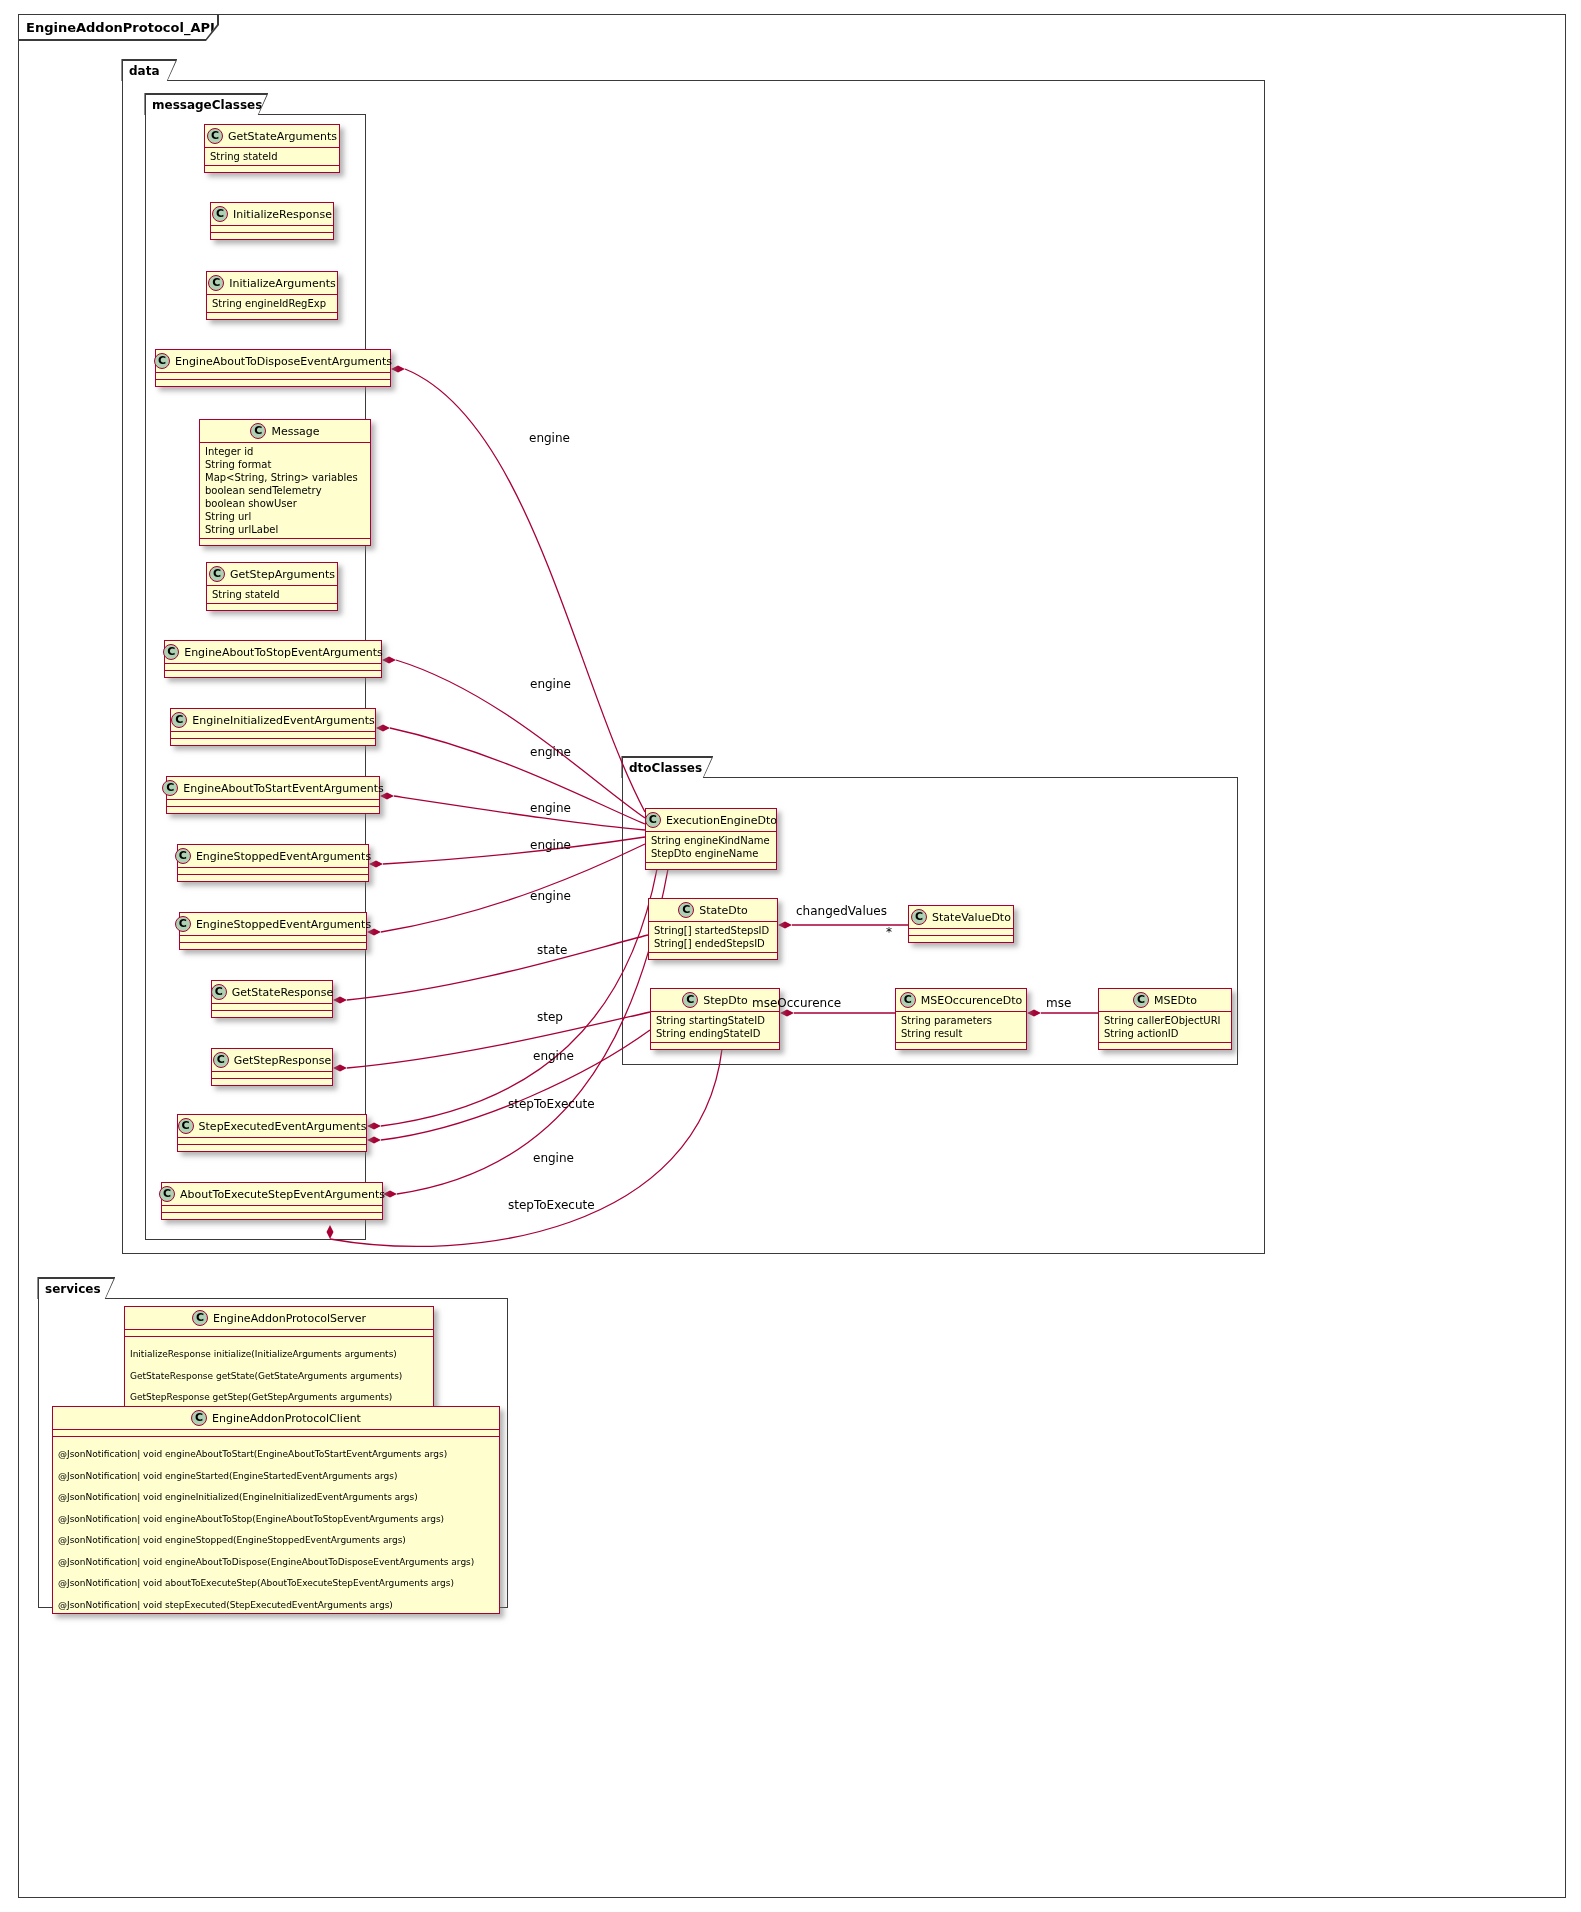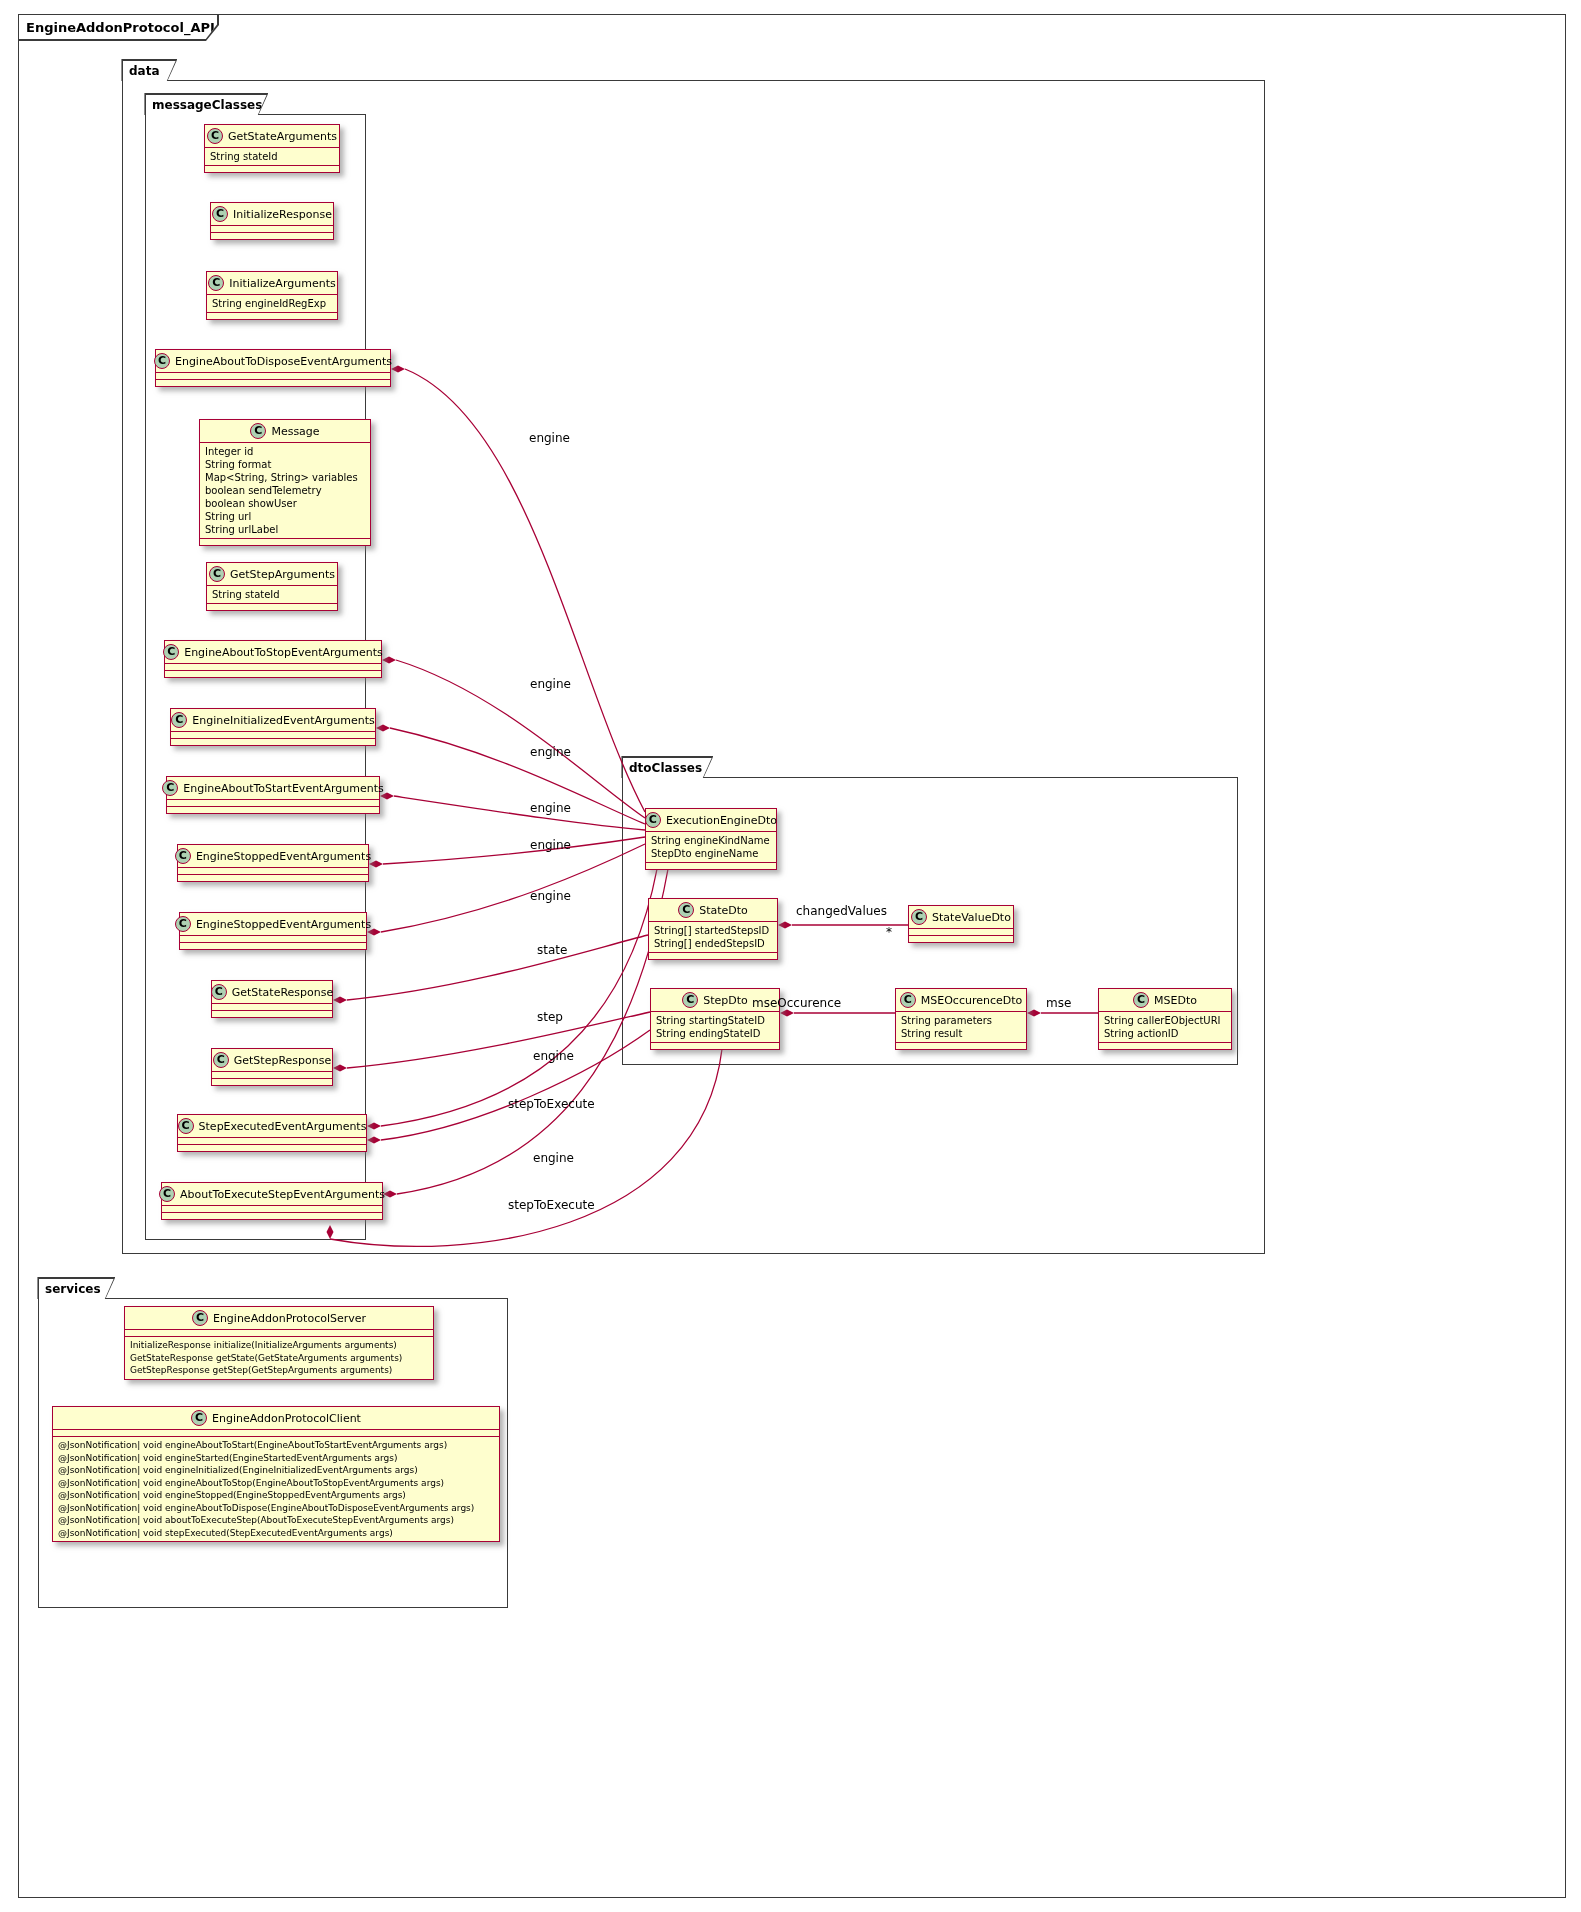--- a/index.html
+++ b/index.html
@@ -29,21 +29,21 @@
           box-shadow:4px 4px 5px rgba(120,120,120,.55); z-index:3; }
   .chdr { display:flex; align-items:center; justify-content:center; gap:5px;
           padding:3px 6px; white-space:nowrap; }
   .cicon{ flex:0 0 auto; width:16px; height:16px; border-radius:50%;
           background:#ADD1B2; border:1px solid #A80036;
           font-size:11px; font-weight:bold; line-height:14px; text-align:center; color:#000; }
   .cname{ font-size:11px; }
   .cbody{ border-top:1px solid #A80036; min-height:7px; padding:0; }
   .cbody.haspad { padding:2px 5px; }
   .member{ font-size:10px; line-height:13px; white-space:nowrap; }
-  .svc .member { font-size:9px; line-height:12.5px; }
+  .svc .member { font-size:9px; line-height:12.5px;margin-top:9px; }
   
   svg.wires { position:absolute; left:0; top:0; z-index:2; pointer-events:none; }
   .elabel { position:absolute; font-size:12px; z-index:4; white-space:nowrap; color:#000;text-align:center; }
 </style>
 </head>
 <body>
 
 <div class="frame" style="left:18px;top:14px;width:1548px;height:1884px">
   <div class="ftab" style="width:200px">
     <div class="ftab-in">

